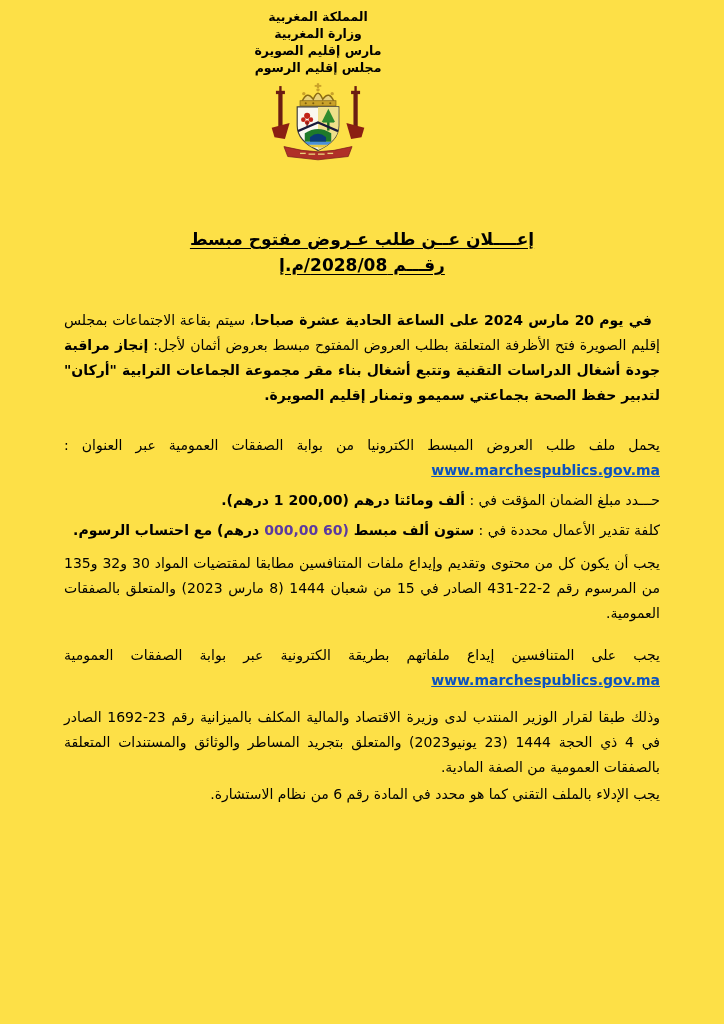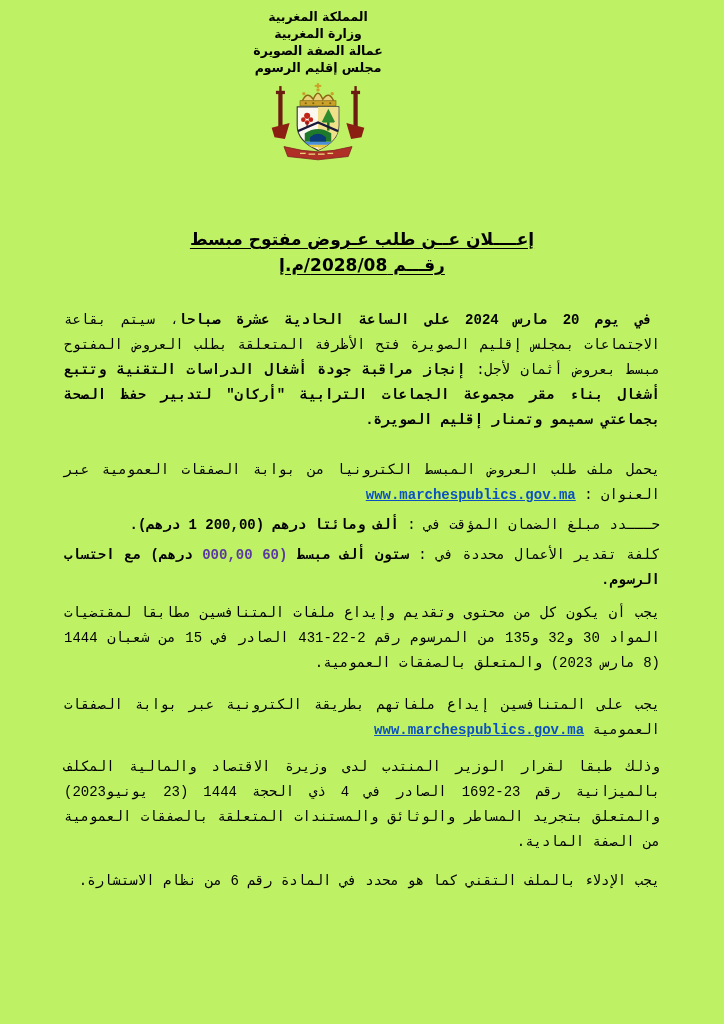--- a/index.html
+++ b/index.html
@@ -1,20 +1,20 @@
 <!DOCTYPE html>
 <html lang="ar"><head>
 <meta charset="utf-8">
 <style>
   html,body{margin:0;padding:0;background:#888;}
   .page{
     position:relative;
     width:724px;height:1024px;
     margin:0 auto;
-    background:#bef264;
+    background:#fde047;
     font-family:"DejaVu Sans",sans-serif;
     color:#000;
     overflow:hidden;
     box-sizing:border-box;
     padding:8px 64px 0 64px;
   }
   
   .letterhead{
     position:relative;
     left:-44px;
@@ -48,21 +48,20 @@
     line-height:26px;
   }
   .title-line span{
     text-decoration:underline;
     text-underline-offset:3px;
   }
   
   .doc-body{
     direction:rtl;
     margin-top:30px;
-    font-family:Liberation Mono, monospace;
   }
   .para{
     margin:0;
     font-size:14px;
     line-height:25px;
     text-align:justify;
     text-align-last:auto;
   }
   .para .b{font-weight:bold;}
   .para a.link{
@@ -72,21 +71,21 @@
   }
 </style>
 </head>
 <body>
 
 <div class="page">
 
   <div class="letterhead">
     <div class="gov-line">المملكة المغربية</div>
     <div class="gov-line">وزارة المغربية</div>
-    <div class="gov-line">عمالة الصفة الصويرة</div>
+    <div class="gov-line">مارس إقليم الصويرة</div>
     <div class="gov-line">مجلس إقليم الرسوم</div>
   </div>
 
   <div class="emblem-wrap">
     <svg width="104" height="80" viewBox="0 0 110 84">
       <defs>
         <clipPath id="shieldClip">
           <path d="M33,26 L77,26 L77,46 Q77,62 55,72 Q33,62 33,46 Z"></path>
         </clipPath>
       </defs>
@@ -160,16 +159,16 @@
   </div>
 
   <div class="doc-body">
       <p class="para" style="margin-top: 0px; text-indent: 8px;"><span class="b">في يوم 20 مارس 2024 على الساعة الحادية عشرة صباحا</span><span>، سيتم بقاعة الاجتماعات بمجلس إقليم الصويرة فتح الأظرفة المتعلقة بطلب العروض المفتوح مبسط بعروض أثمان لأجل: </span><span class="b">إنجاز مراقبة جودة أشغال الدراسات التقنية وتتبع أشغال بناء مقر مجموعة الجماعات الترابية "أركان" لتدبير حفظ الصحة بجماعتي سميمو وتمنار إقليم الصويرة.</span></p>
       <p class="para" style="margin-top: 25px;"><span>يحمل ملف طلب العروض المبسط الكترونيا من بوابة الصفقات العمومية عبر العنوان : </span><a class="link" href="#" style="color: rgb(11, 82, 192);">www.marchespublics.gov.ma</a></p>
       <p class="para" style="margin-top: 5px;"><span>حـــدد مبلغ الضمان المؤقت في : </span><span class="b">ألف ومائتا درهم (200,00 1 درهم).</span></p>
       <p class="para" style="margin-top: 5px;"><span>كلفة تقدير الأعمال محددة في : </span><span class="b">ستون ألف مبسط </span><span class="b" style="color: rgb(91, 58, 160);">(60 000,00</span><span class="b"> درهم) مع احتساب الرسوم.</span></p>
       <p class="para" style="margin-top: 8px;"><span>يجب أن يكون كل من محتوى وتقديم وإيداع ملفات المتنافسين مطابقا لمقتضيات المواد 30 و32 و135 من المرسوم رقم 2-22-431 الصادر في 15 من شعبان 1444 (8 مارس 2023) والمتعلق بالصفقات العمومية.</span></p>
       <p class="para" style="margin-top: 17px;"><span>يجب على المتنافسين إيداع ملفاتهم بطريقة الكترونية عبر بوابة الصفقات العمومية </span><a class="link" href="#" style="color: rgb(11, 82, 192);">www.marchespublics.gov.ma</a></p>
       <p class="para" style="margin-top: 12px;"><span>وذلك طبقا لقرار الوزير المنتدب لدى وزيرة الاقتصاد والمالية المكلف بالميزانية رقم 23-1692 الصادر في 4 ذي الحجة 1444 (23 يونيو2023) والمتعلق بتجريد المساطر والوثائق والمستندات المتعلقة بالصفقات العمومية من الصفة المادية.</span></p>
-      <p class="para" style="margin-top: 14px;"><span>يجب الإدلاء بالملف التقني كما هو محدد في المادة رقم 6 من نظام الاستشارة.</span></p>
+      <p class="para" style="margin-top: 2px;"><span>يجب الإدلاء بالملف التقني كما هو محدد في المادة رقم 6 من نظام الاستشارة.</span></p>
     </div>
 
 </div>
 
 </body></html>

